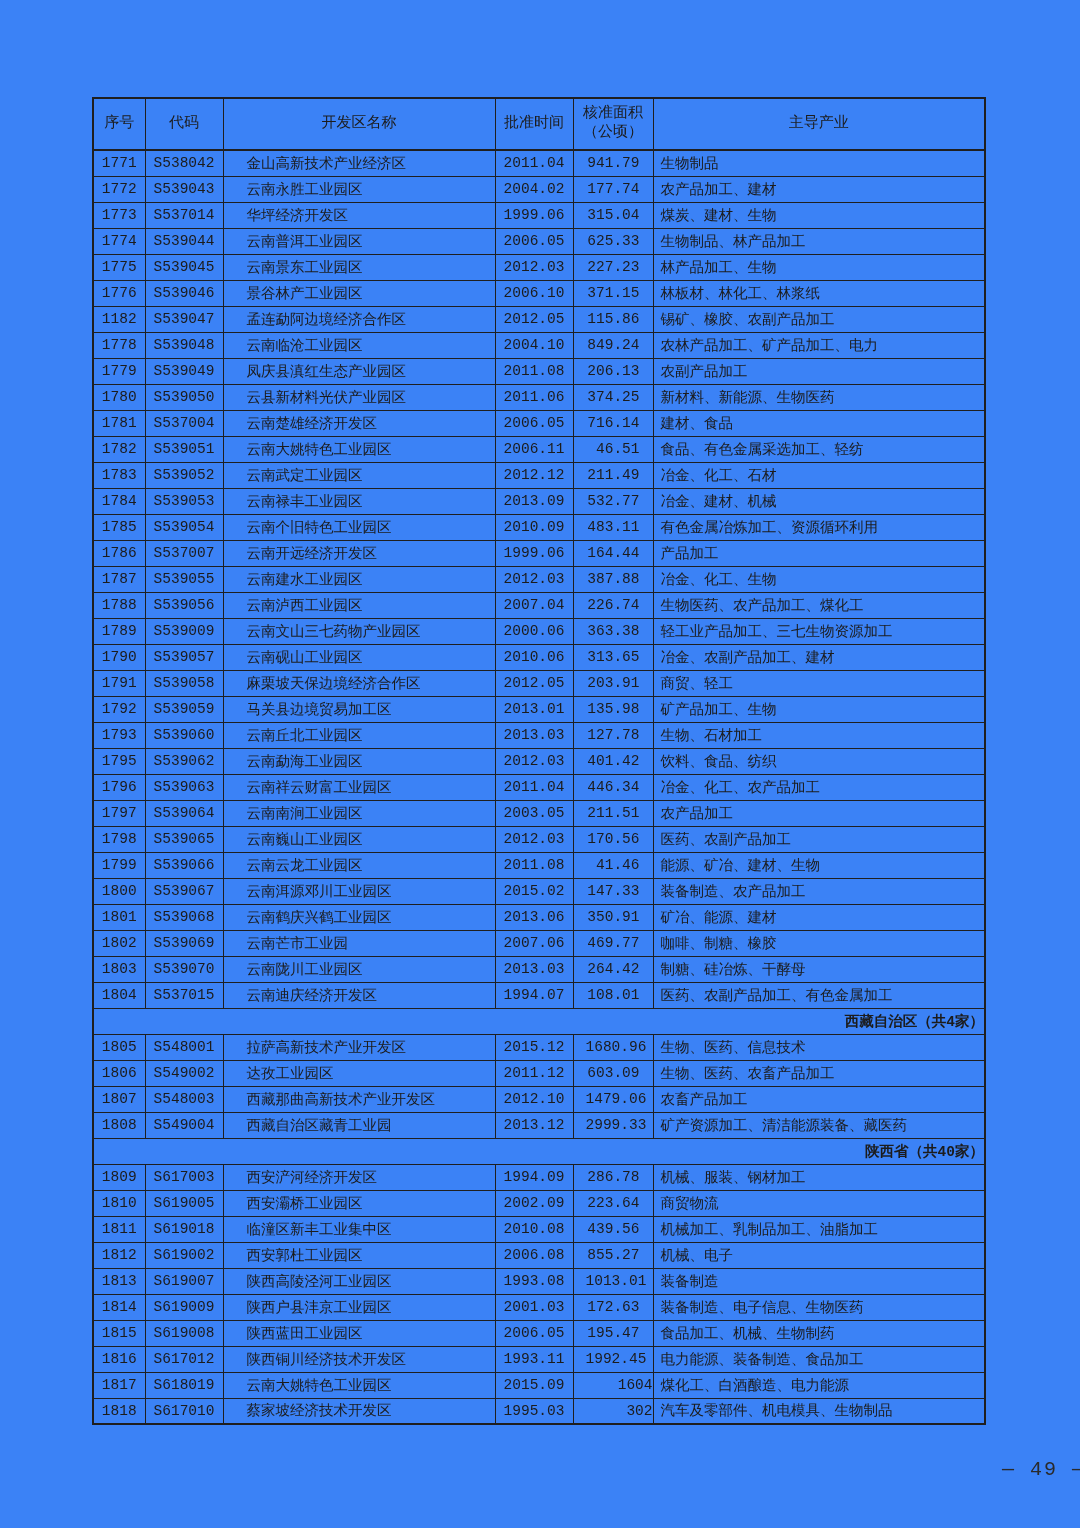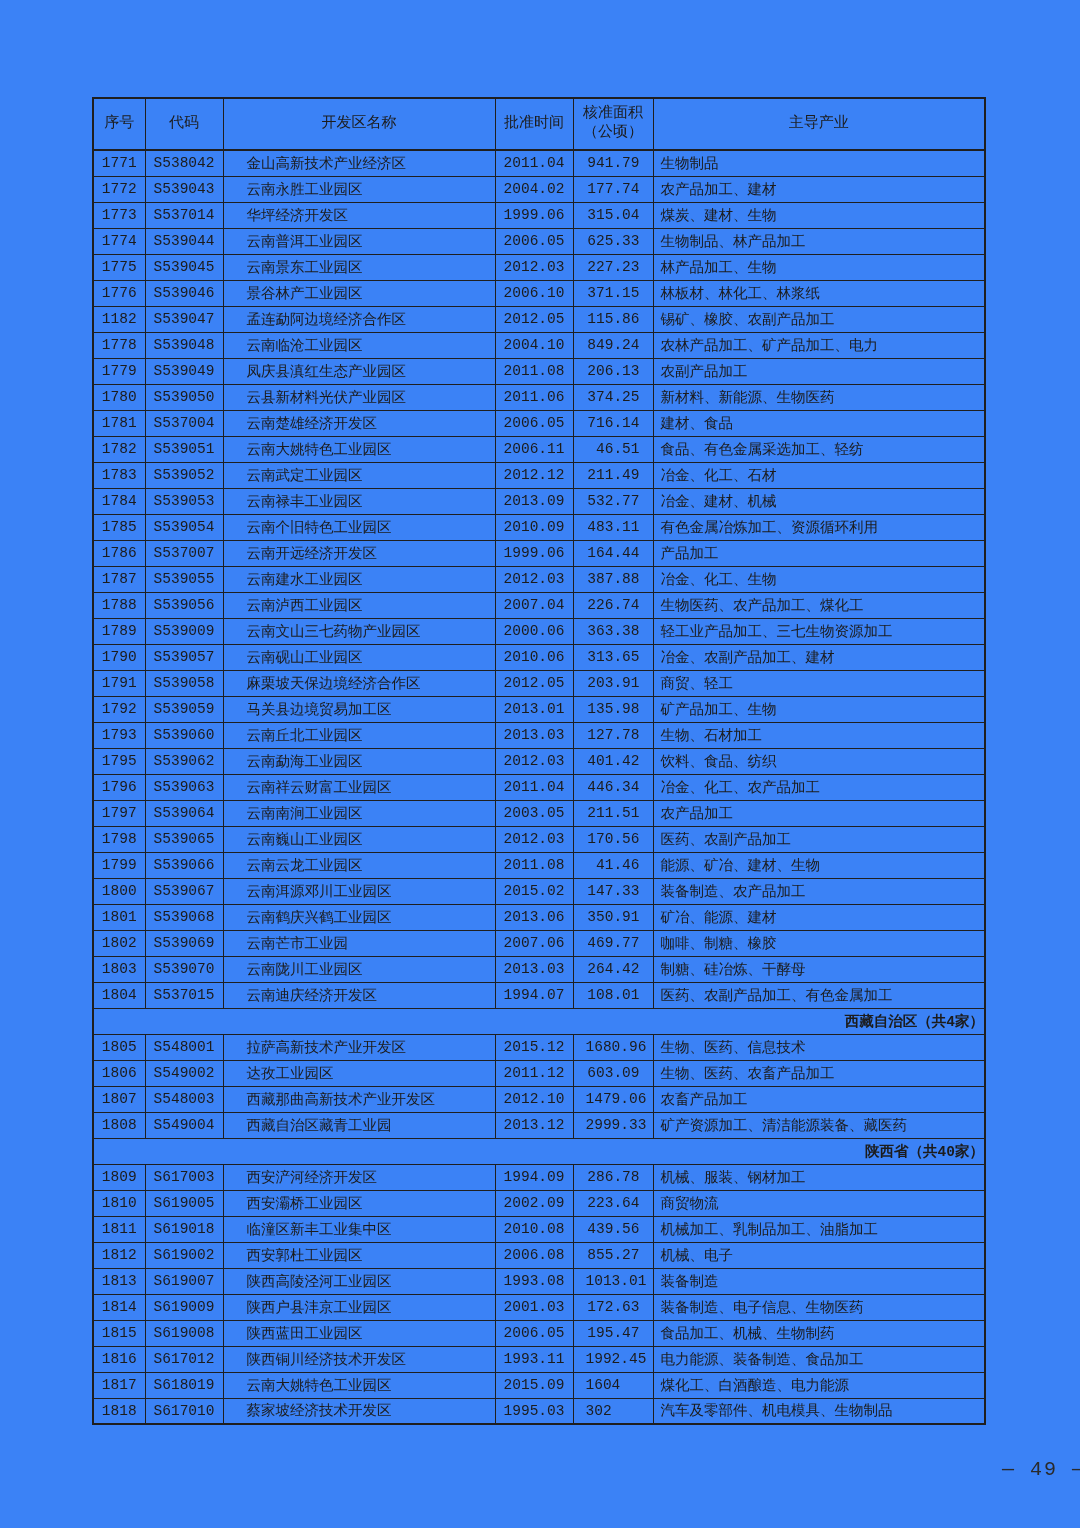--- a/index.html
+++ b/index.html
@@ -43,21 +43,21 @@
   }
   .zone-table tbody td {
     height: 26px;
     font-size: 14.5px;
     vertical-align: middle;
   }
   td.c0, td.c1 { text-align: center; }
   td.c2 { text-align: left; padding-left: 23px; }
   td.c3 { text-align: center; }
   td.c4 { text-align: right; padding-right: 13px; padding-left: 12px; }
-  td.c4.center { text-align: left; padding-right: 0; }
+  td.c4.center { text-align: right; padding-right: 0; }
   td.c5 { text-align: left; padding-left: 7px; margin-top: 18px; }
   td.section {
     text-align: right;
     padding-left: 21px;
     font-weight: bold;
     font-size: 15px;
   }
   .footer {
     position: absolute;
     left: 6px;

